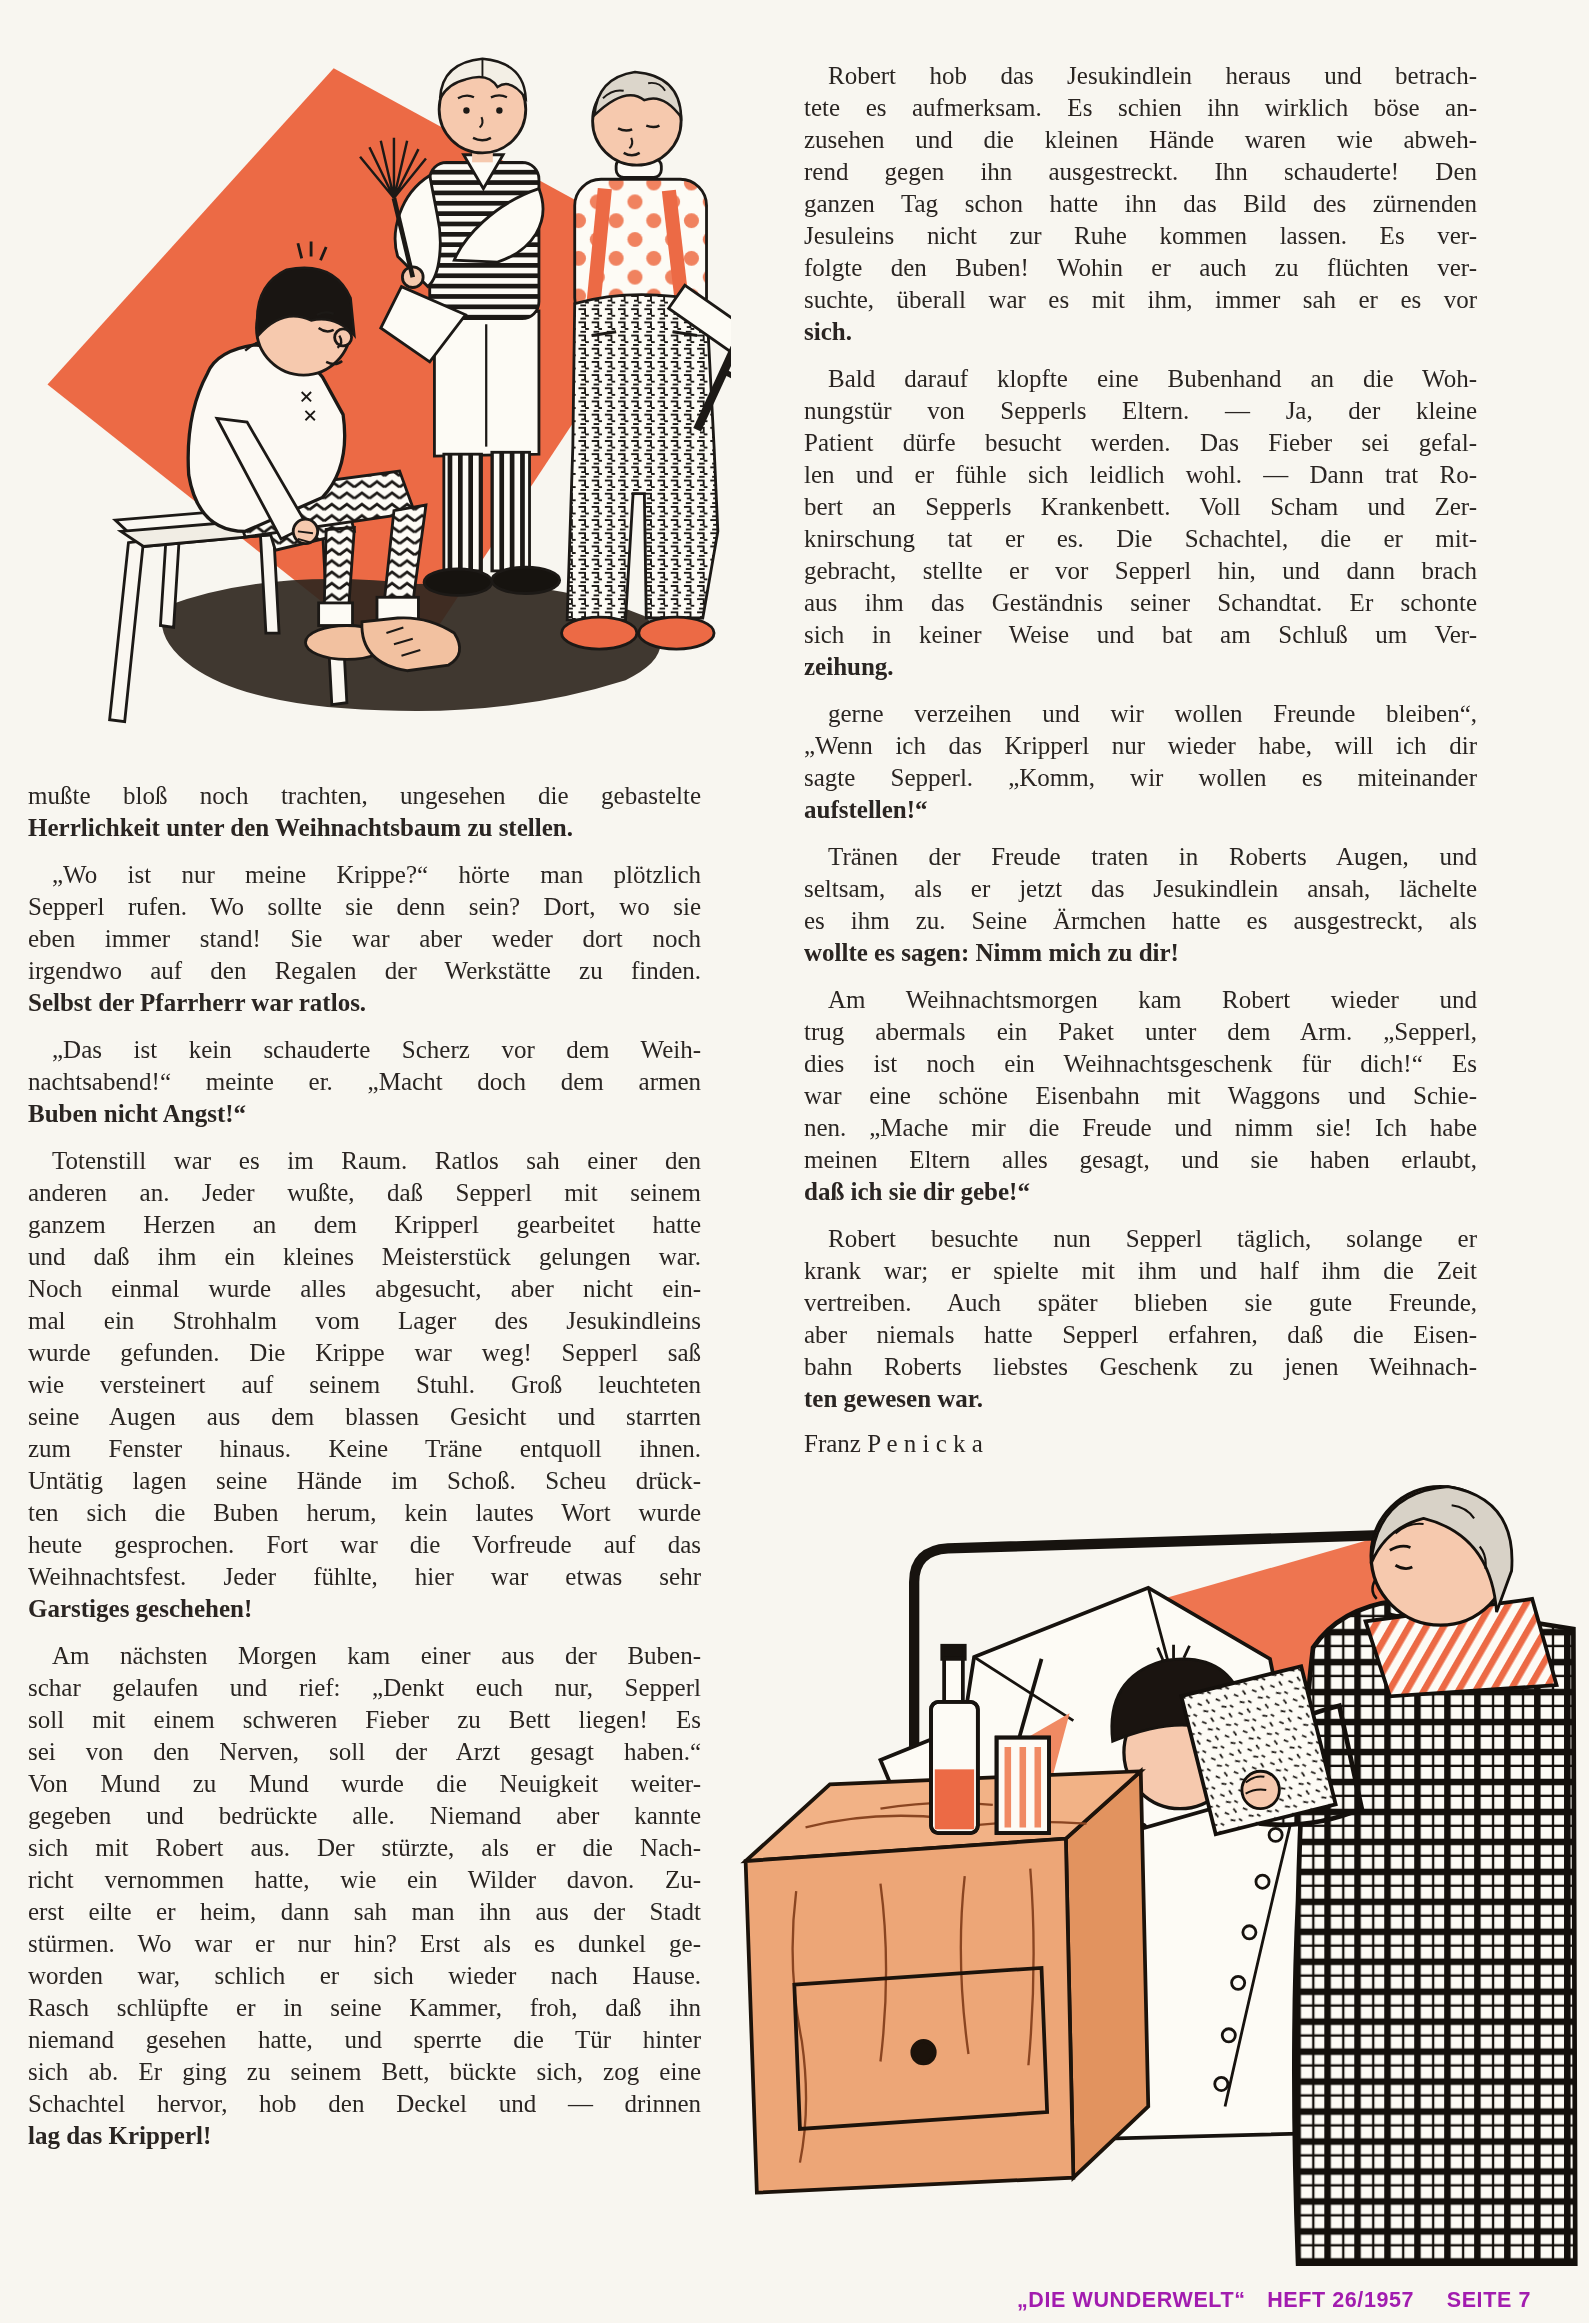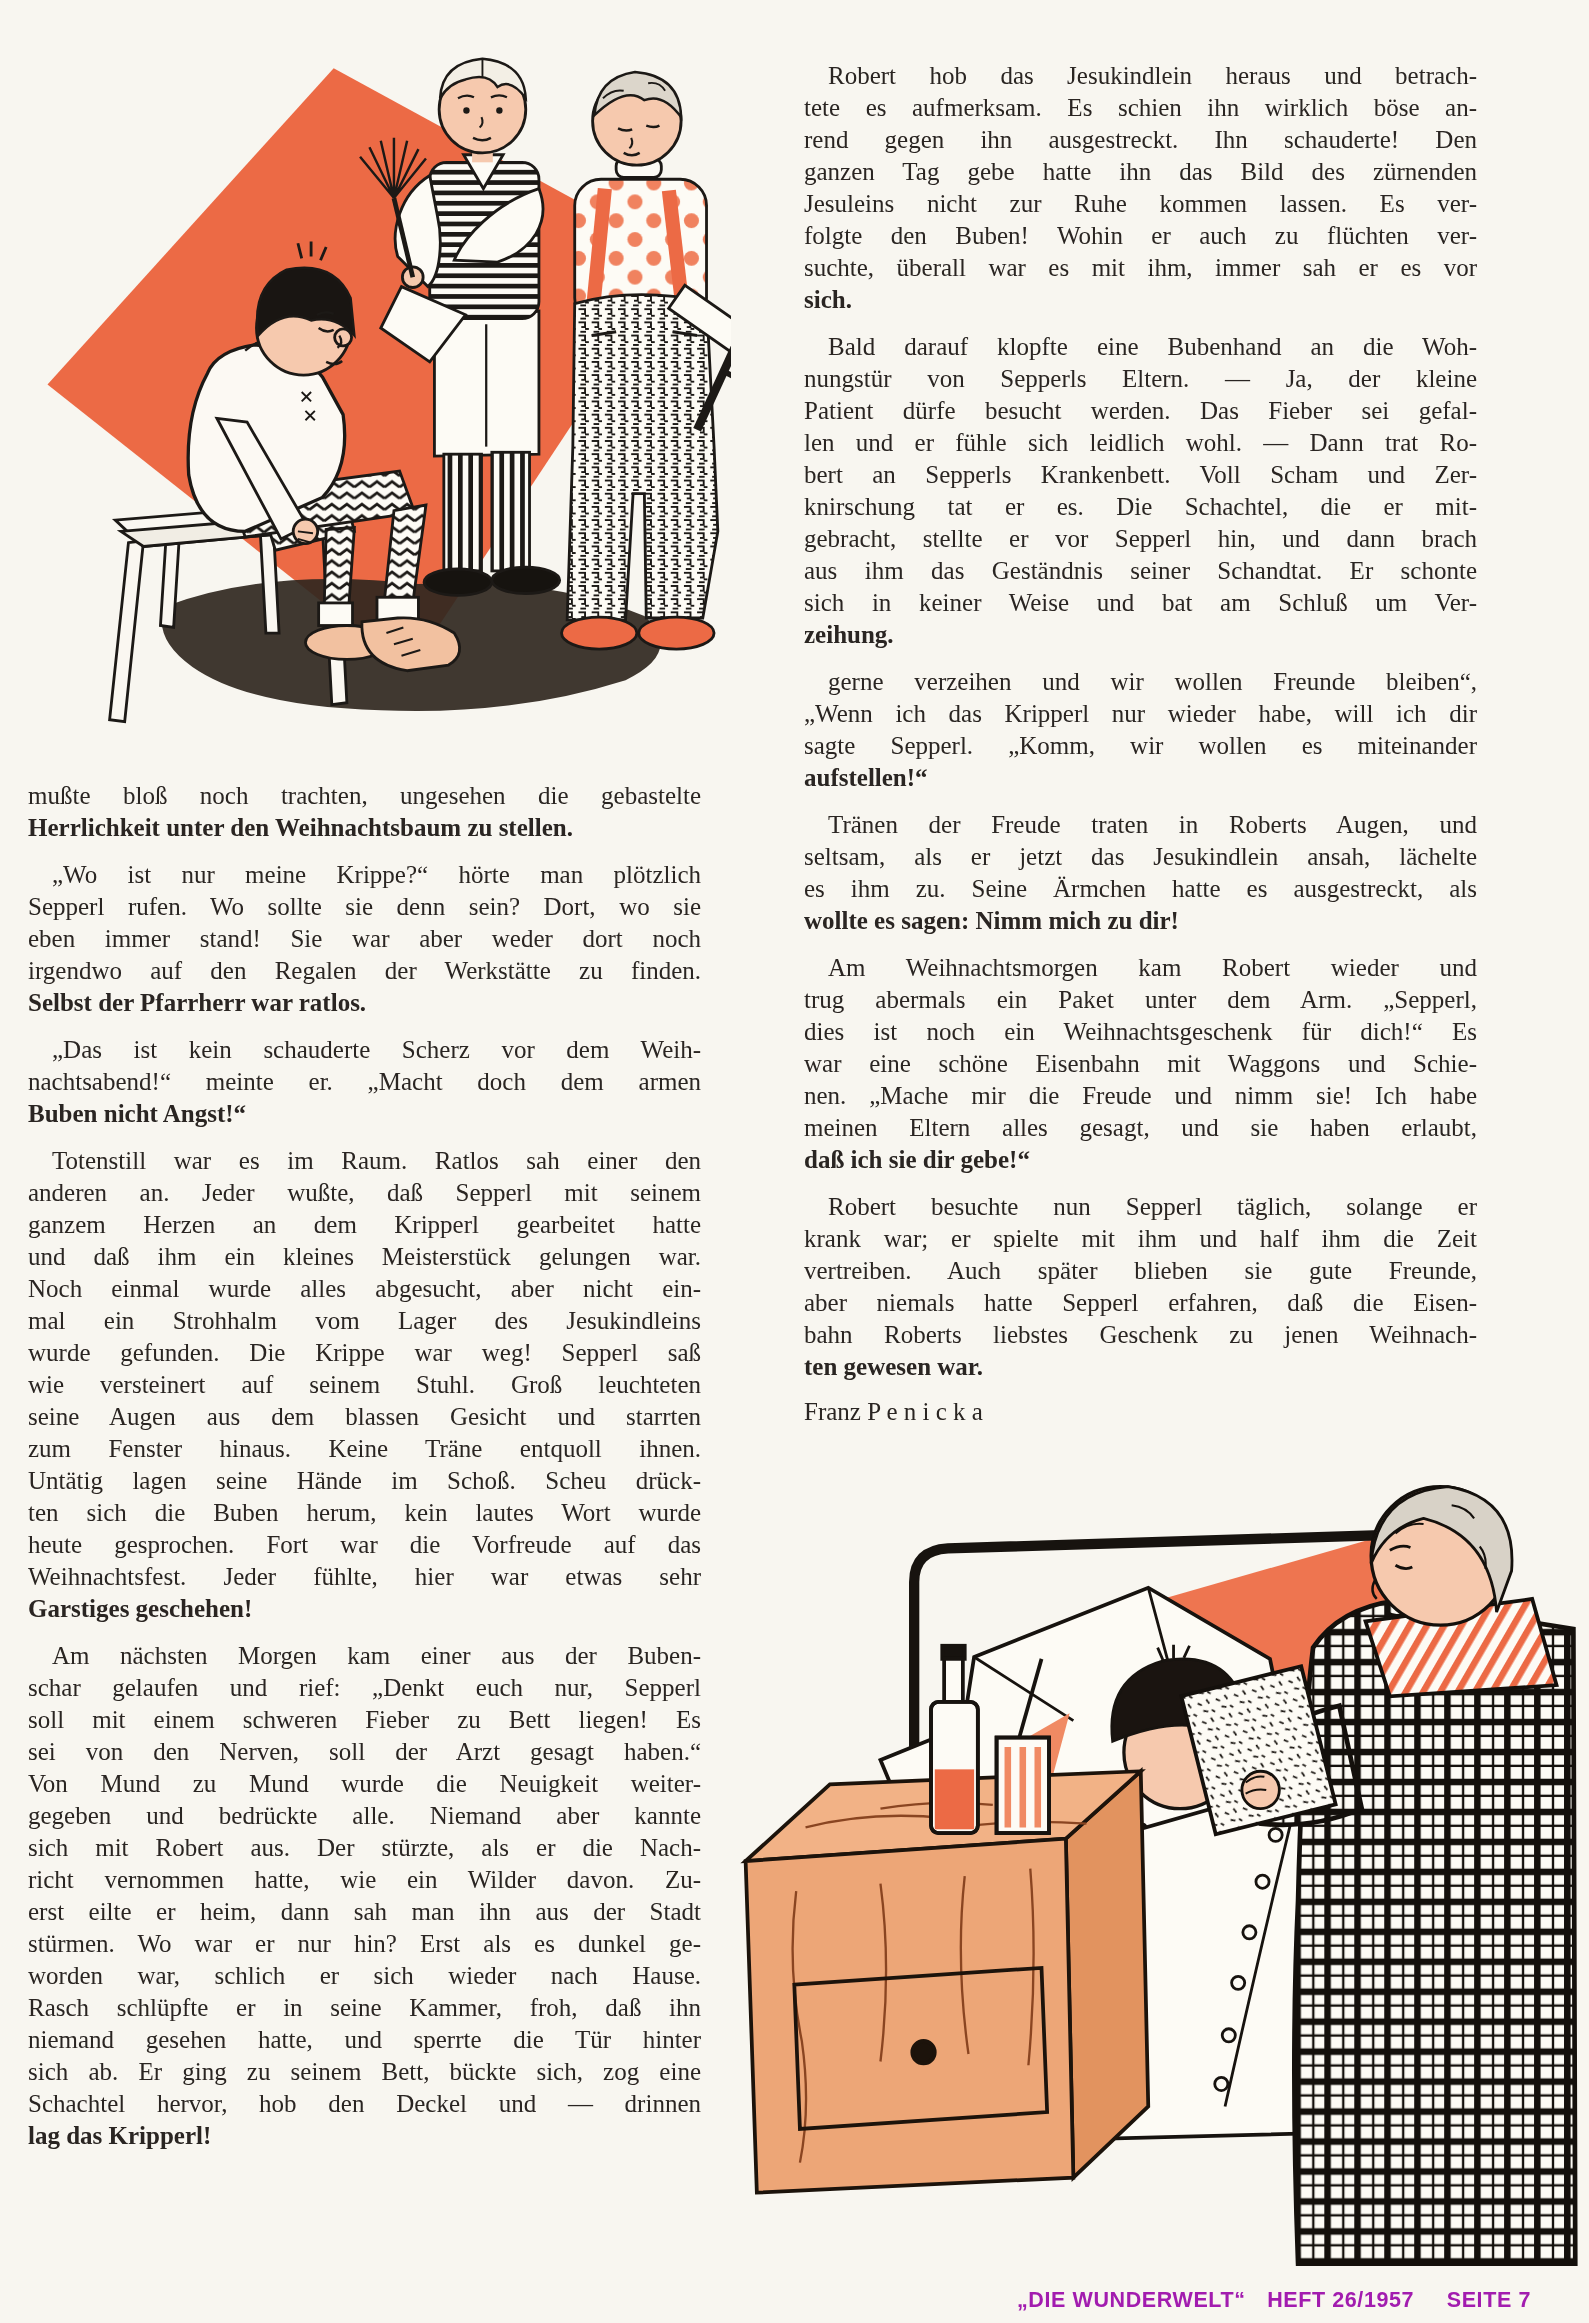--- a/index.html
+++ b/index.html
@@ -228,22 +228,23 @@
         <div class="line">Schachtel hervor, hob den Deckel und — drinnen</div>
         <div class="line last">lag das Kripperl!</div>
       </div>
     </div>
 
   <div class="col col-right">
     <div>
         <div class="para indent">
           <div class="line">Robert hob das Jesukindlein heraus und betrach-</div>
           <div class="line">tete es aufmerksam. Es schien ihn wirklich böse an-</div>
+          <div class="line">zusehen und die kleinen Hände waren wie abweh-</div>
           <div class="line">rend gegen ihn ausgestreckt. Ihn schauderte! Den</div>
-          <div class="line">ganzen Tag gebe hatte ihn das Bild des zürnenden</div>
+          <div class="line">ganzen Tag schon hatte ihn das Bild des zürnenden</div>
           <div class="line">Jesuleins nicht zur Ruhe kommen lassen. Es ver-</div>
           <div class="line">folgte den Buben! Wohin er auch zu flüchten ver-</div>
           <div class="line">suchte, überall war es mit ihm, immer sah er es vor</div>
           <div class="line last">sich.</div>
         </div>
         <div class="para indent">
           <div class="line">Bald darauf klopfte eine Bubenhand an die Woh-</div>
           <div class="line">nungstür von Sepperls Eltern. — Ja, der kleine</div>
           <div class="line">Patient dürfe besucht werden. Das Fieber sei gefal-</div>
           <div class="line">len und er fühle sich leidlich wohl. — Dann trat Ro-</div>

